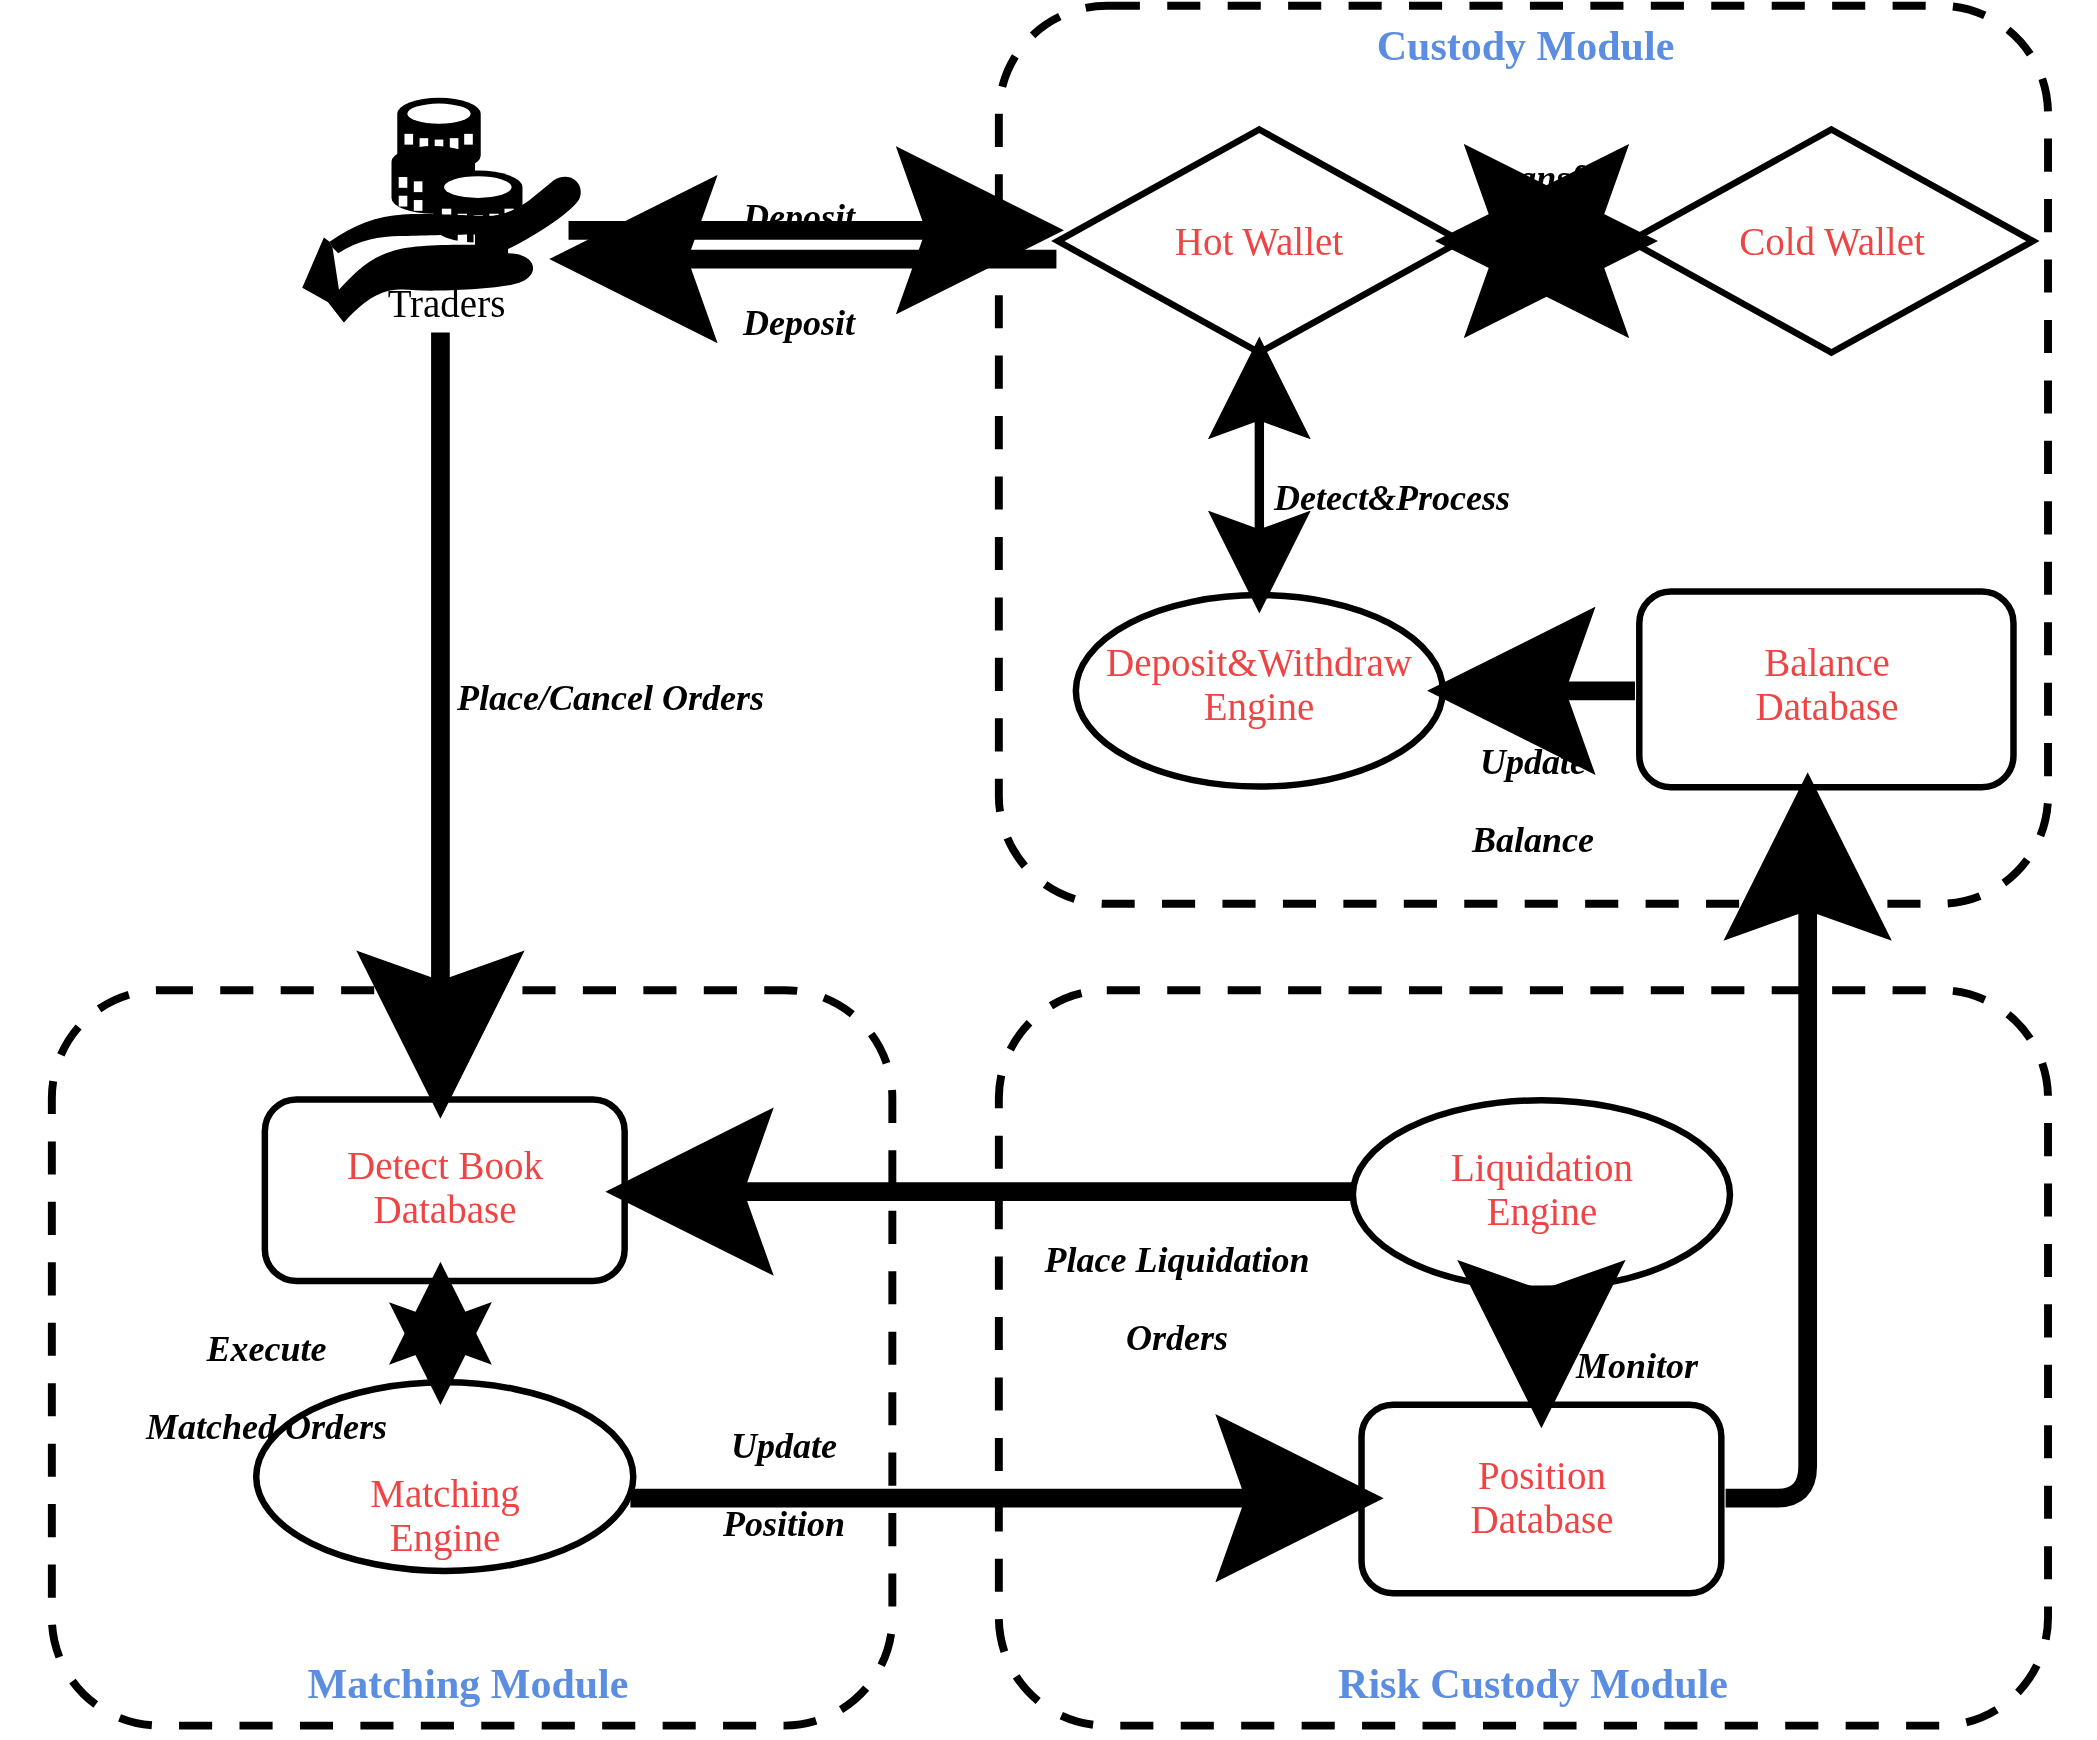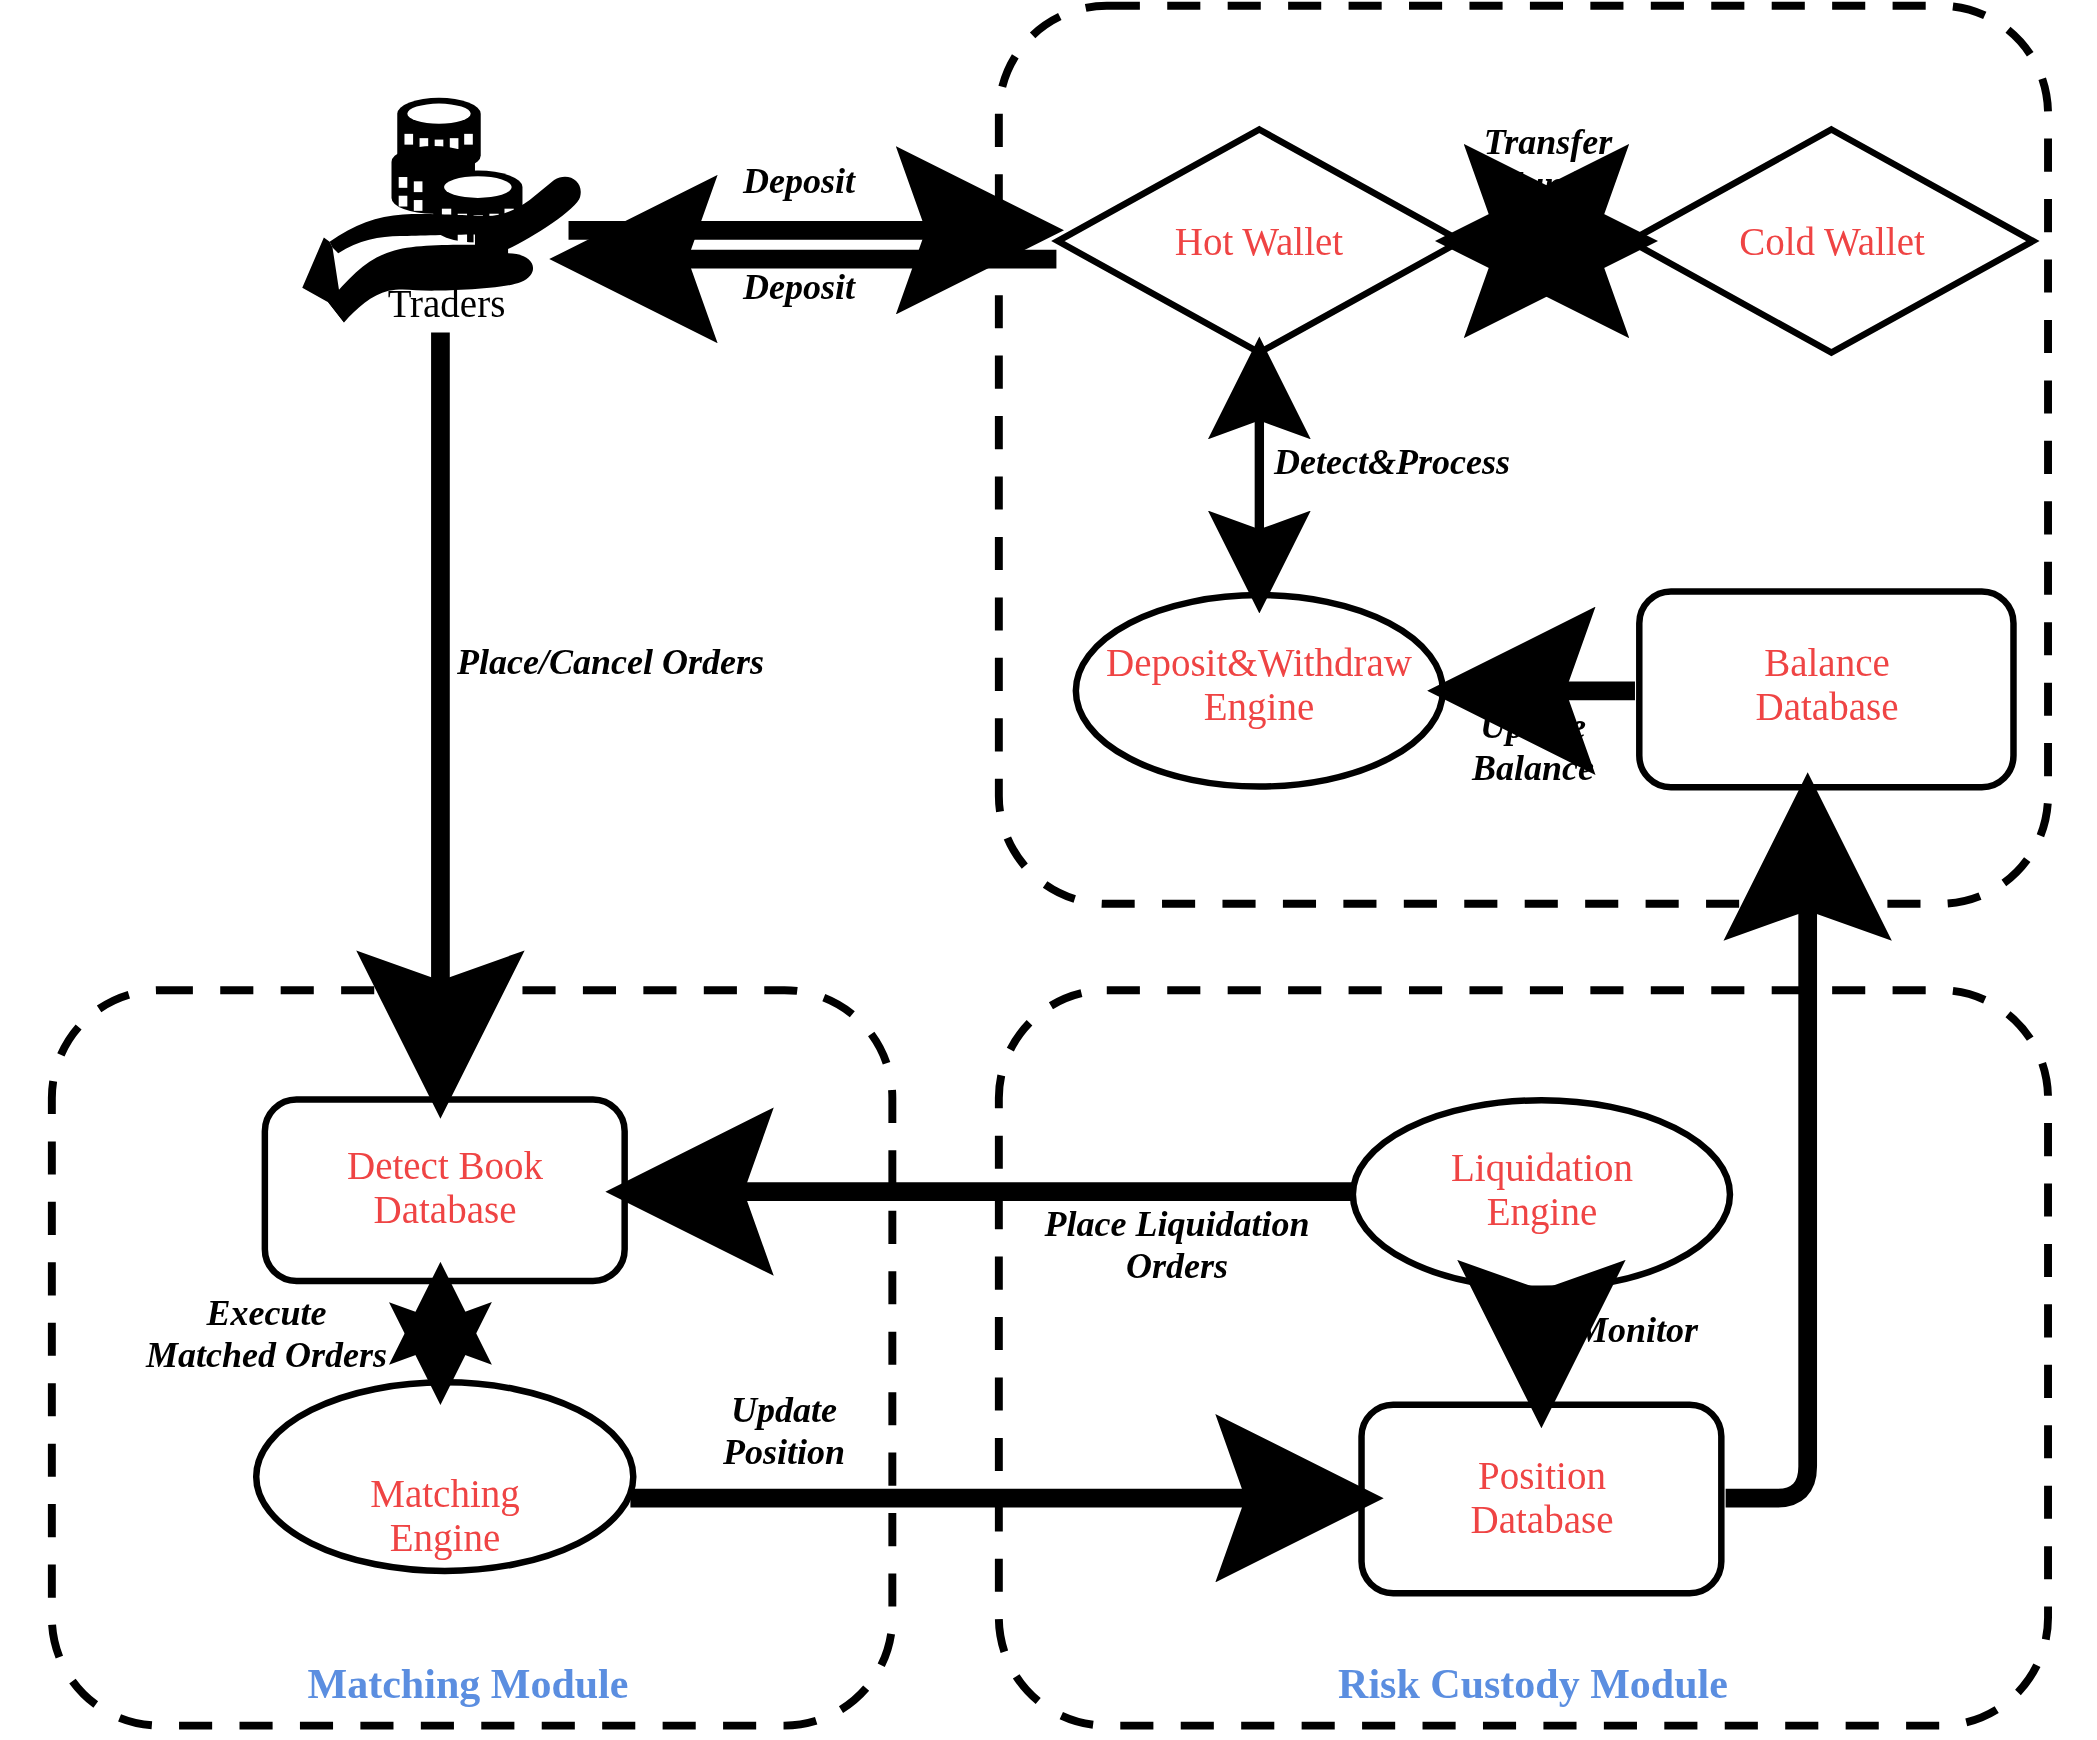--- a/index.html
+++ b/index.html
@@ -34,20 +34,21 @@
   .edge-label {
     position: absolute;
     text-align: center;
     font-family: "Liberation Serif", "DejaVu Serif", serif;
     font-style: italic;
     font-weight: bold;
     font-size: 36px;
     line-height: 1.18;
     color: #000000;
     white-space: nowrap;
+    margin-top: 36px;
   }
   .module-label {
     position: absolute;
     text-align: center;
     font-family: "Liberation Serif", "DejaVu Serif", serif;
     font-weight: bold;
     font-size: 42px;
     color: #5b8ee0;
     white-space: nowrap;
   }
@@ -298,19 +299,20 @@
     <div class="edge-label" style="position:static;">Position</div>
   </div>
 
   <div style="position:absolute; left:1008px; top:1203px; width:338px; text-align:center;">
     <div class="edge-label" style="position:static;">Place Liquidation</div>
     <div class="edge-label" style="position:static;">Orders</div>
   </div>
 
   <div class="edge-label" style="left:1576px; top:1309px; width:216px; text-align:left;">Monitor</div>
 
+  <div class="module-label" style="left:1216px; top:21.6px; width:619px;">Custody Module</div>
 
   <div class="module-label" style="left:180px; top:1660px; width:576px;">Matching Module</div>
 
   <div class="module-label" style="left:1209px; top:1660px; width:648px;">Risk Custody Module</div>
 
 </div>
 
 
 </body></html>

